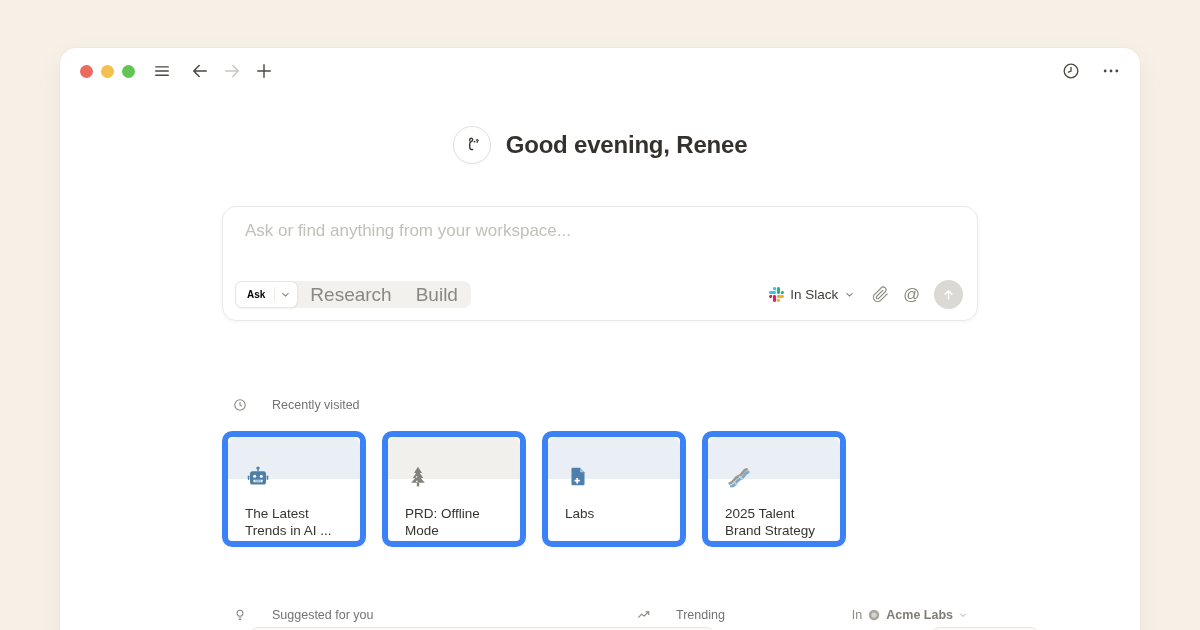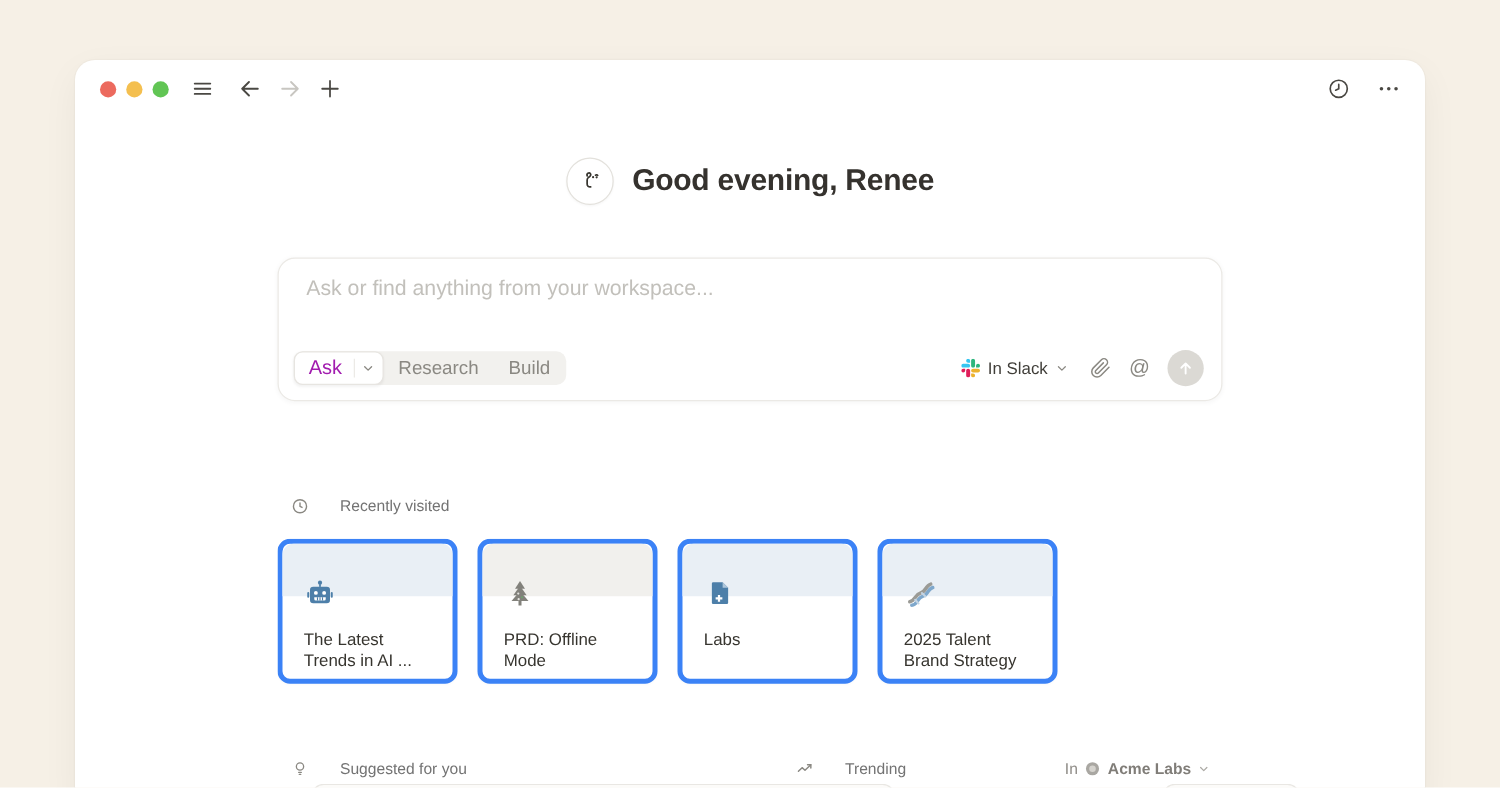--- a/index.html
+++ b/index.html
@@ -35,41 +35,41 @@
   .composer textarea {
     position:absolute; top:14px; left:22px; right:22px; height:64px;
     border:none; outline:none; resize:none; background:transparent;
     font-family:inherit; font-size:17px; color:#37352F;
   }
   .composer textarea::placeholder { color:#C2C0BB; }
   .composer-bar { position:absolute; left:12px; right:14px; bottom:11px; height:29px; display:flex; align-items:center; justify-content:space-between; }
 
   .mode-group { display:flex; align-items:center; background:#F2F1EE; border-radius:8px; height:27px; }
   .mode-selected { display:flex; align-items:center; background:#FFFFFF; border:1px solid #E7E5E1; border-radius:7px; height:27px; box-shadow:0 1px 2px rgba(0,0,0,0.05); cursor:pointer; }
-  .mode-selected .lbl { font-size:16px; font-weight:400; color:#a21caf; padding:0 9px 0 11px; }
+  .mode-selected .lbl { font-size:10px; font-weight:700; color:#000000; padding:0 9px 0 11px; }
   .mode-selected .divider { width:1px; height:15px; background:#ECEAE6; }
   .mode-selected .chev { padding:0 6px 0 5px; display:flex; align-items:center; }
-  .mode-btn { font-size:15px; color:#8A8882; padding:0 12px; cursor:pointer; line-height:27px; }
+  .mode-btn { font-size:19px; color:#8A8882; padding:0 12px; cursor:pointer; line-height:27px; }
   .mode-btn:last-child { padding-right:13px; }
 
   .bar-right { display:flex; align-items:center; }
   .context-chip { display:flex; align-items:center; gap:6px; cursor:pointer; }
   .context-chip .txt { font-size:13.5px; color:#403E39; }
   .icon-btn { display:flex; align-items:center; justify-content:center; cursor:pointer; }
   .at-glyph { font-size:16.5px; color:#8A8882; font-weight:400; }
   .send-btn { width:29px; height:29px; border-radius:50%; background:#DBD9D4; display:flex; align-items:center; justify-content:center; cursor:pointer; margin-left:14px; }
   .gap16 { margin-left:17px; } .gap13 { margin-left:14px; }
 
   
   .section-label { display:flex; align-items:flex-start; gap:25px; font-size:12.5px; color:#737373; }
   .recent-label { position:absolute; top:350px; left:173px; }
 
   .cards-row { position:absolute; top:383px; left:162px; width:756px; height:118px; overflow:hidden; }
   .cards-inner { display:flex; gap:16px; }
-  .card { width:144px; min-width:144px; height:116px; background:#fff; border:4px solid #3b82f6; border-radius:10px; position:relative; cursor:pointer; box-shadow:0 1px 2px rgba(0,0,0,0.02); }
+  .card { width:144px; min-width:144px; height:116px; background:#fff; border:6px solid #3b82f6; border-radius:10px; position:relative; cursor:pointer; box-shadow:0 1px 2px rgba(0,0,0,0.02); }
   .card-header { position:absolute; top:0; left:0; right:0; height:42px; border-radius:9px 9px 0 0; }
   .tint-blue { background:#E9EFF5; }
   .tint-grey { background:#F1F0ED; }
   .card-icon { position:absolute; top:28px; left:18px; }
   .card-title { position:absolute; top:69px; left:17px; right:6px; font-size:13.5px; line-height:16.5px; color:#37352F; white-space:pre-line; }
   .fade-right { position:absolute; top:0; right:0; bottom:0; width:58px; background:linear-gradient(to right, rgba(255,255,255,0), #FFFFFF 85%); pointer-events:none; }
 
   
   .footer-row { position:absolute; top:560px; left:162px; width:756px; height:18px; }
   .footer-left { position:absolute; left:11px; top:0; }

